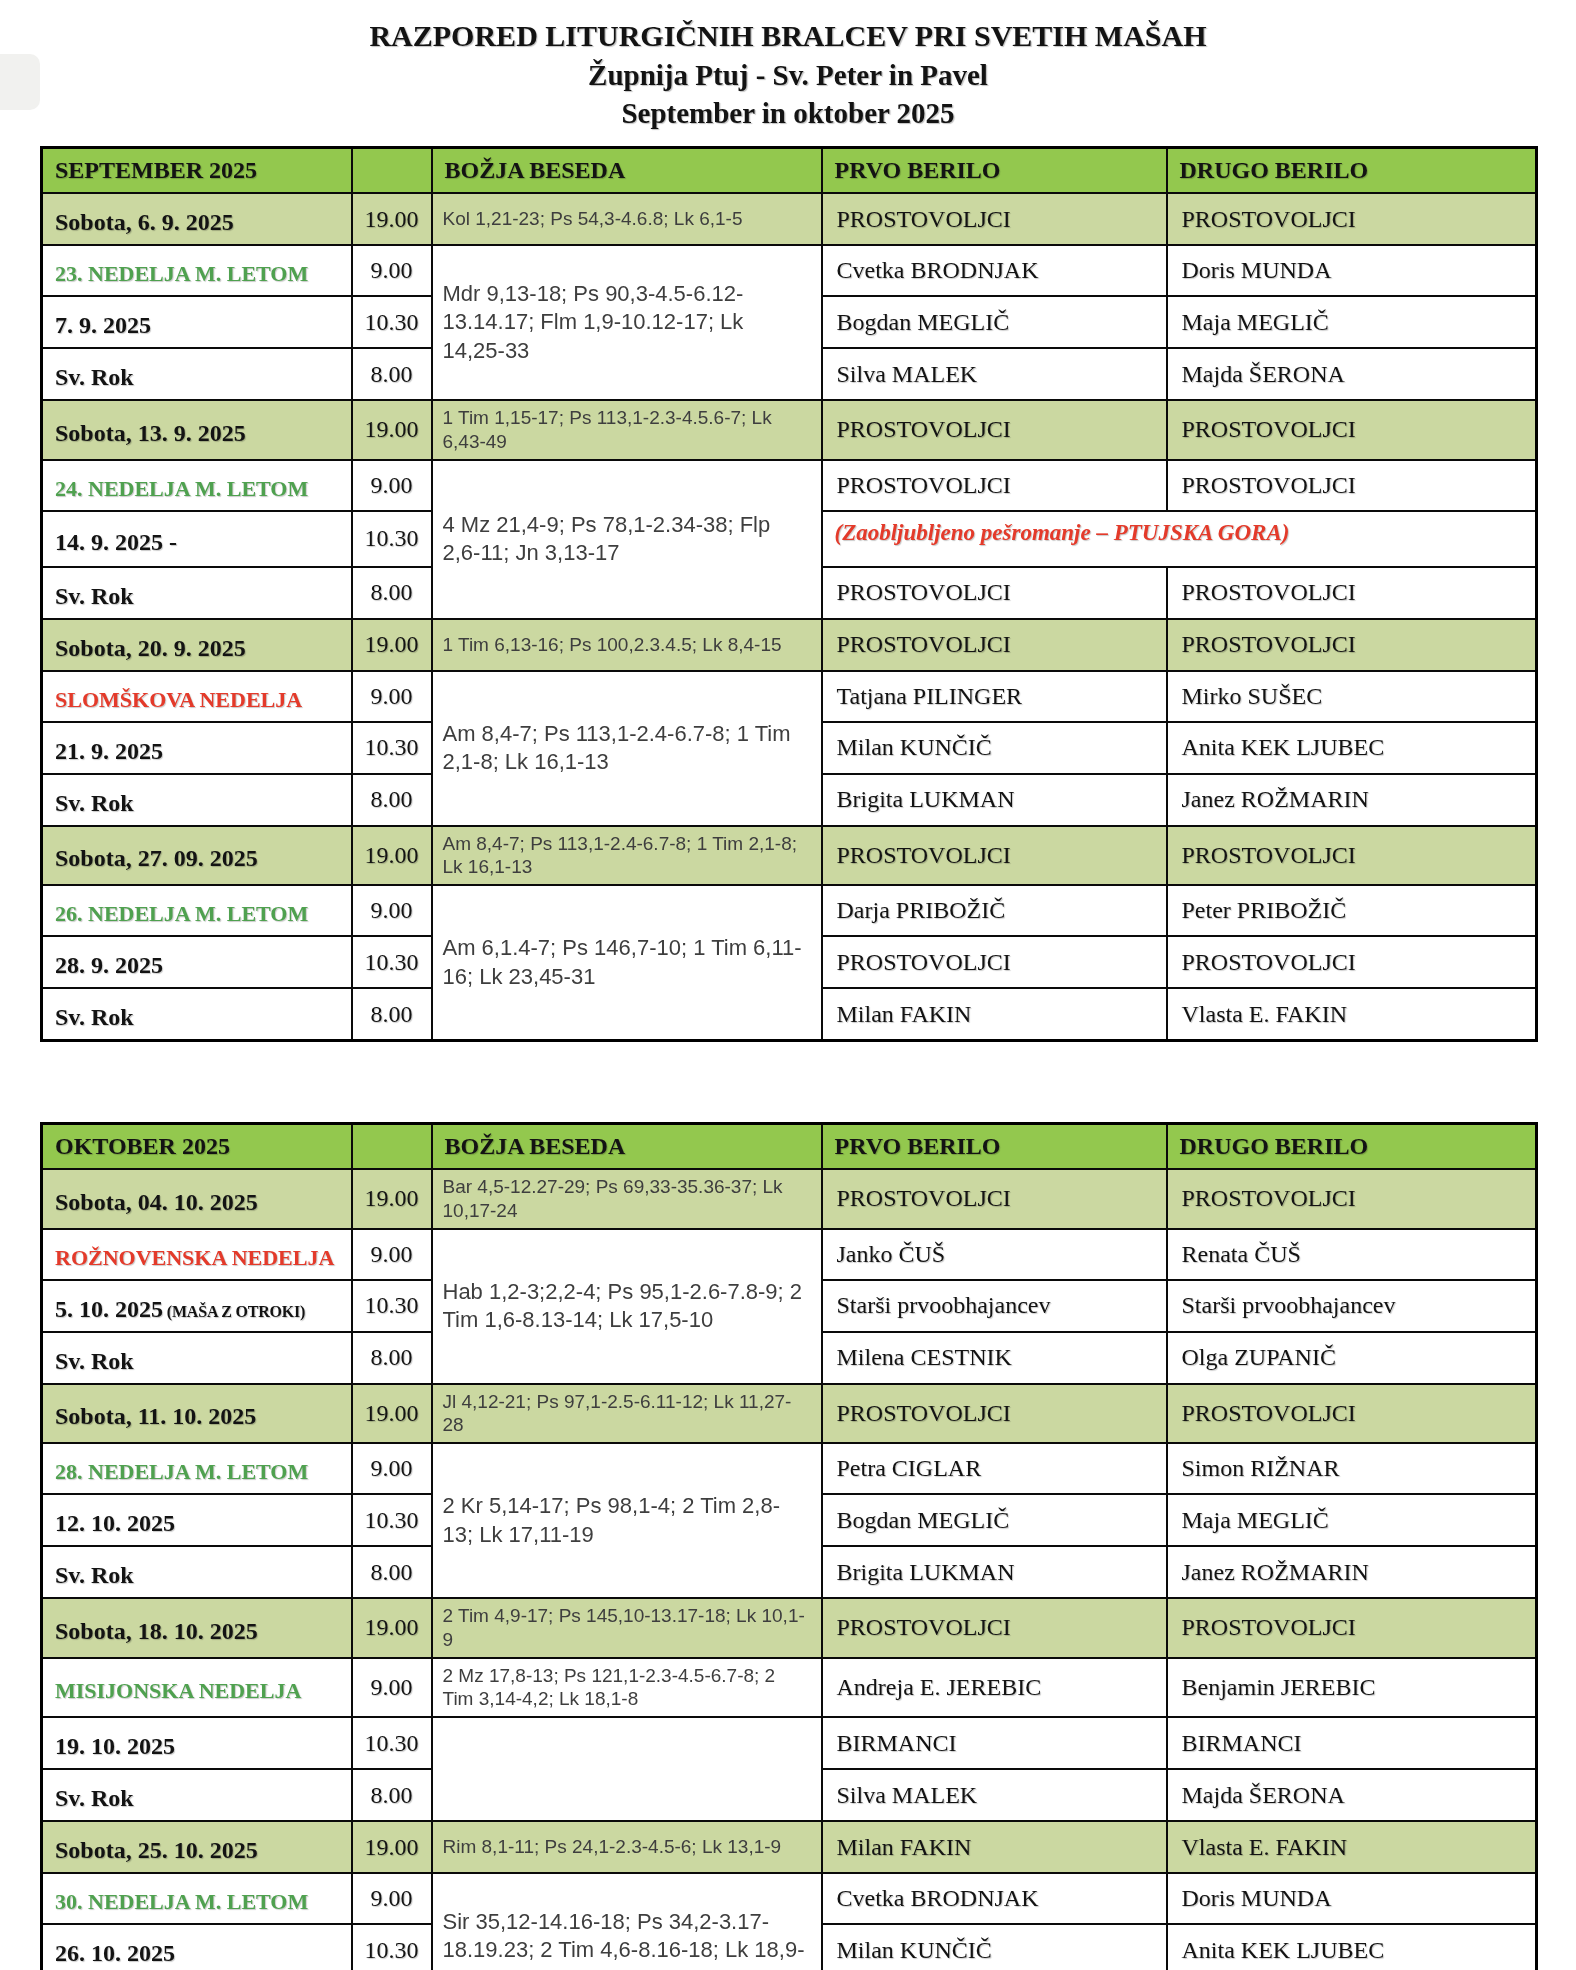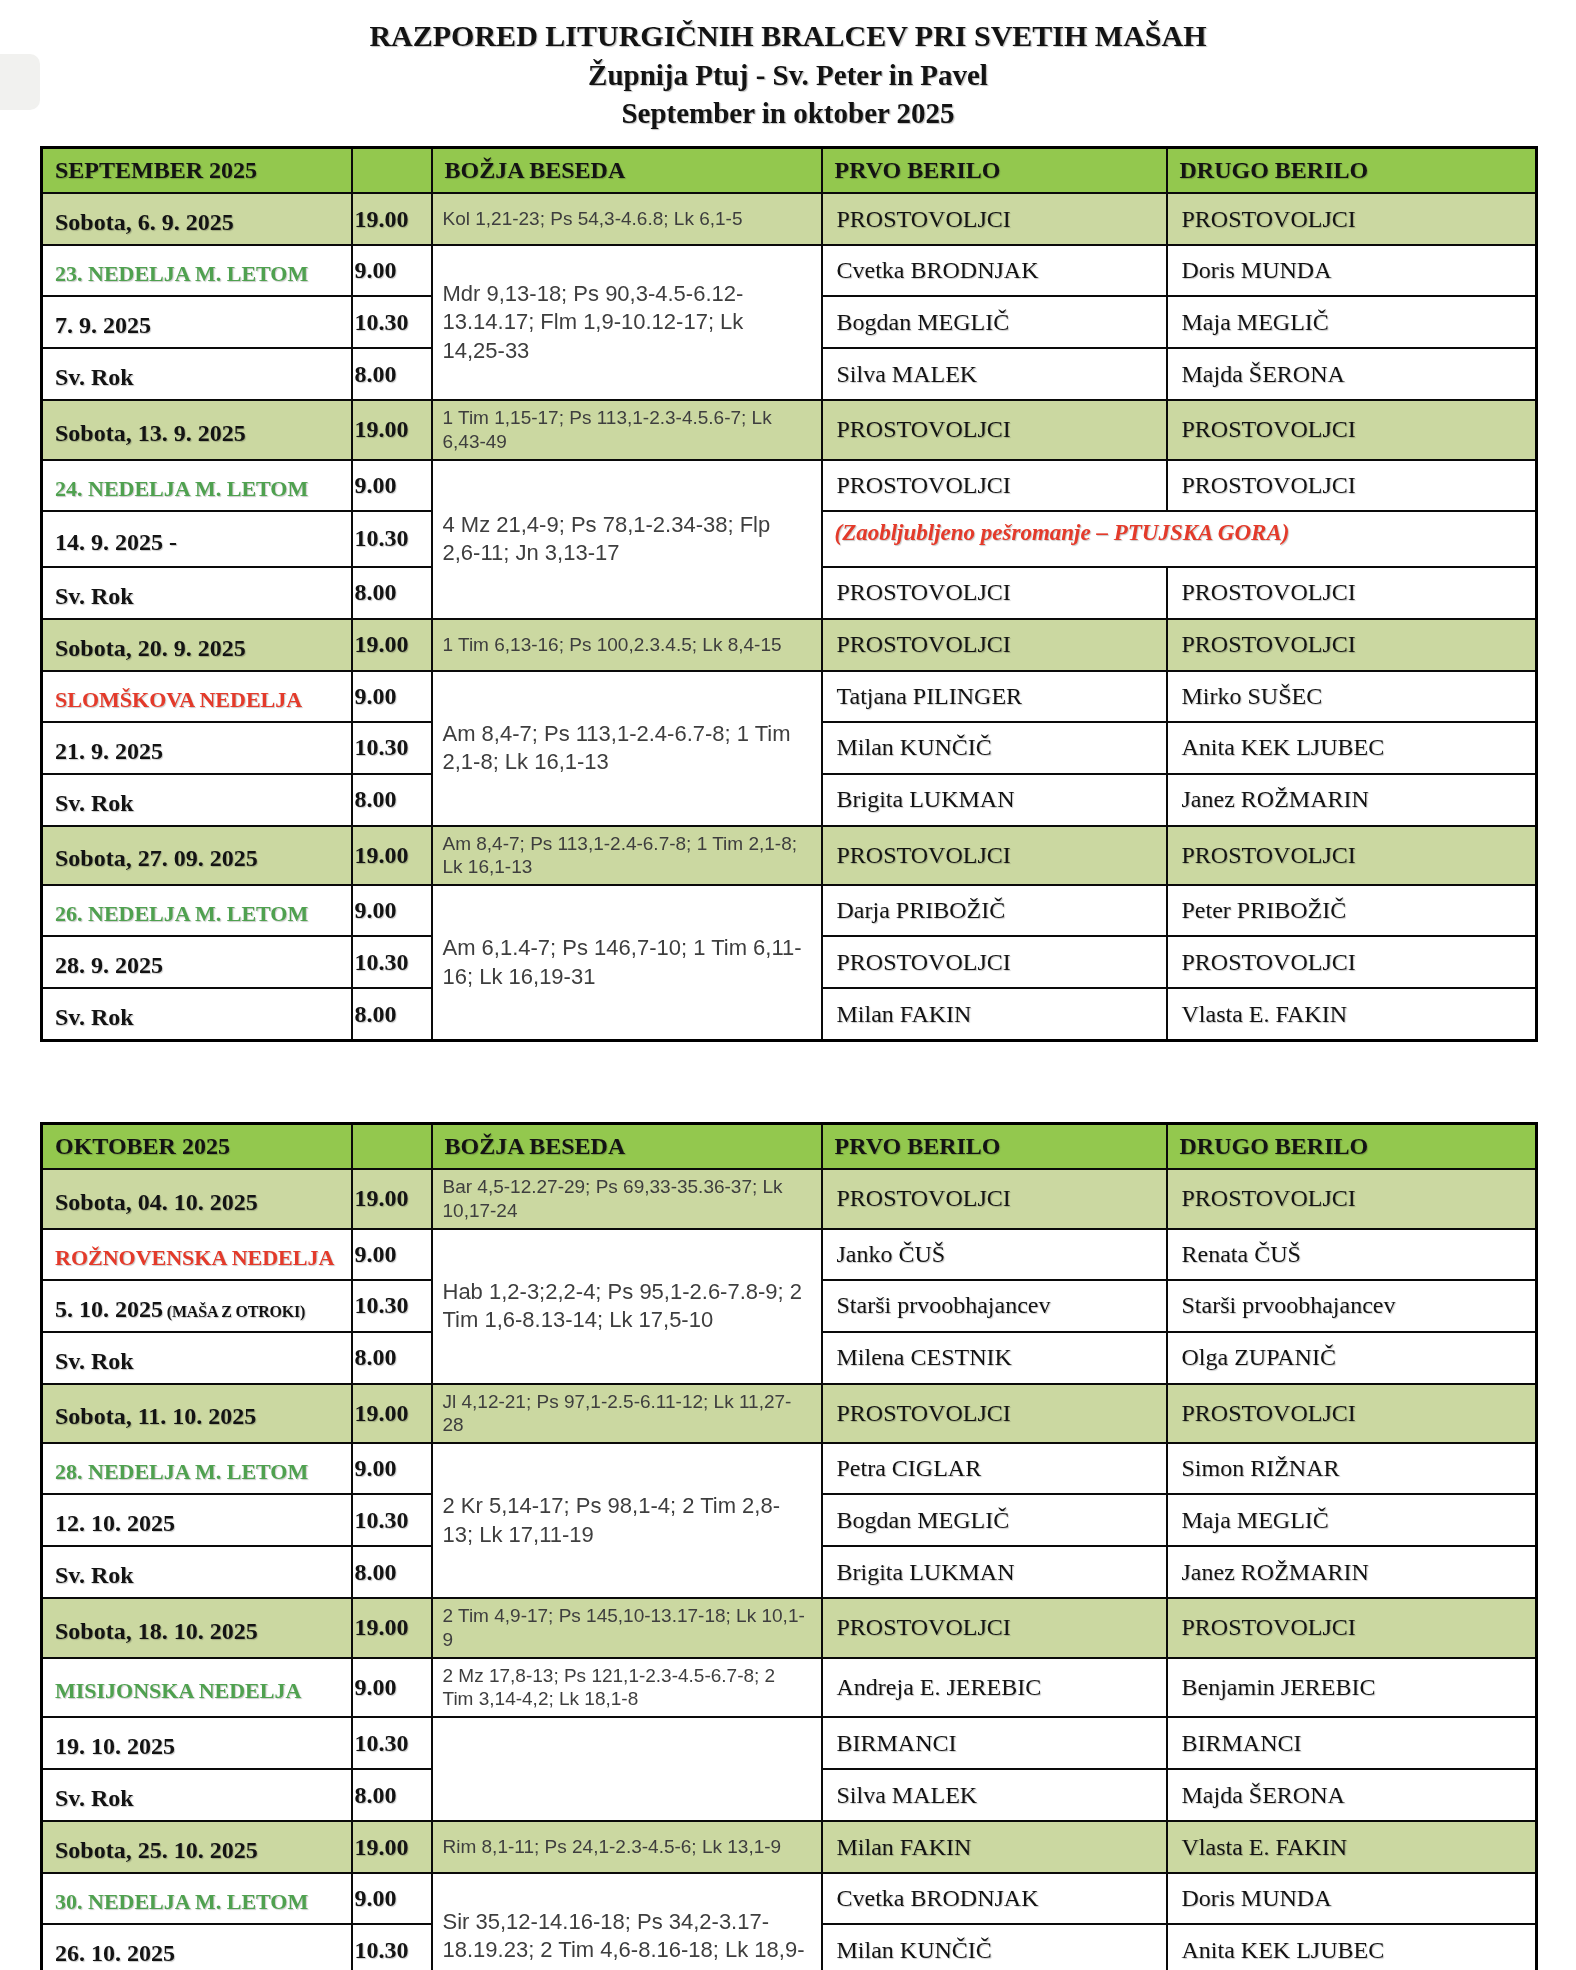--- a/index.html
+++ b/index.html
@@ -13,21 +13,21 @@
   #tables table{border-collapse:collapse;table-layout:fixed;width:1495px;margin:9px auto 80px auto;
                 border:3px solid #000;text-shadow:1px 1px 1px rgba(0,0,0,0.22);}
   #tables th,#tables td{border:2px solid #0a0a0a;vertical-align:middle;overflow:hidden;}
   .head-row th{background:var(--header-green);font-size:24px;text-align:left;
                padding:8px 8px 8px 12px;white-space:nowrap;}
   tr.sat td{background:var(--row-green);}
   .c-label{font-weight:bold;font-size:24px;padding:15px 6px 8px 12px;white-space:nowrap;}
   .c-label.lbl-green{color:var(--label-green);font-size:22px;}
   .c-label.lbl-red{color:var(--label-red);font-size:22px;}
   .lbl-suffix{font-size:16px;letter-spacing:-0.2px;}
-  .c-time{font-weight:bold;font-size:24px;text-align:left;padding:8px 2px;}
+  .c-time{font-weight:normal;font-size:24px;text-align:center;padding:8px 2px;}
   .c-reading{font-family:"Liberation Sans","DejaVu Sans",sans-serif;color:#3e3e3e;
              padding:5px 10px;text-shadow:none;}
   .c-reading.small{font-size:19px;line-height:1.25;}
   .c-reading.large{font-size:22px;line-height:1.3;}
   .c-name{font-size:24px;padding:8px 6px 8px 14px;white-space:nowrap;}
   .c-note{color:var(--note-red);font-weight:bold;font-size:23px;padding:8px 6px 20px 12px;white-space:nowrap;font-style:italic;}
 </style>
 </head>
 <body>
 
@@ -138,21 +138,21 @@
           <tr class="sat">
             <td class="c-label">Sobota, 27. 09. 2025</td>
             <td class="c-time">19.00</td>
             <td class="c-reading small" rowspan="1">Am 8,4-7; Ps 113,1-2.4-6.7-8; 1 Tim 2,1-8; Lk 16,1-13</td>
             <td class="c-name">PROSTOVOLJCI</td>
             <td class="c-name">PROSTOVOLJCI</td>
           </tr>
           <tr>
             <td class="c-label lbl-green">26. NEDELJA M. LETOM</td>
             <td class="c-time">9.00</td>
-            <td class="c-reading large" rowspan="3">Am 6,1.4-7; Ps 146,7-10; 1 Tim 6,11-16; Lk 16,19-31</td>
+            <td class="c-reading large" rowspan="3">Am 6,1.4-7; Ps 146,7-10; 1 Tim 6,11-16; Lk 23,45-31</td>
             <td class="c-name">Darja PRIBOŽIČ</td>
             <td class="c-name">Peter PRIBOŽIČ</td>
           </tr>
           <tr>
             <td class="c-label">28. 9. 2025</td>
             <td class="c-time">10.30</td>
             <td class="c-name">PROSTOVOLJCI</td>
             <td class="c-name">PROSTOVOLJCI</td>
           </tr>
           <tr>

